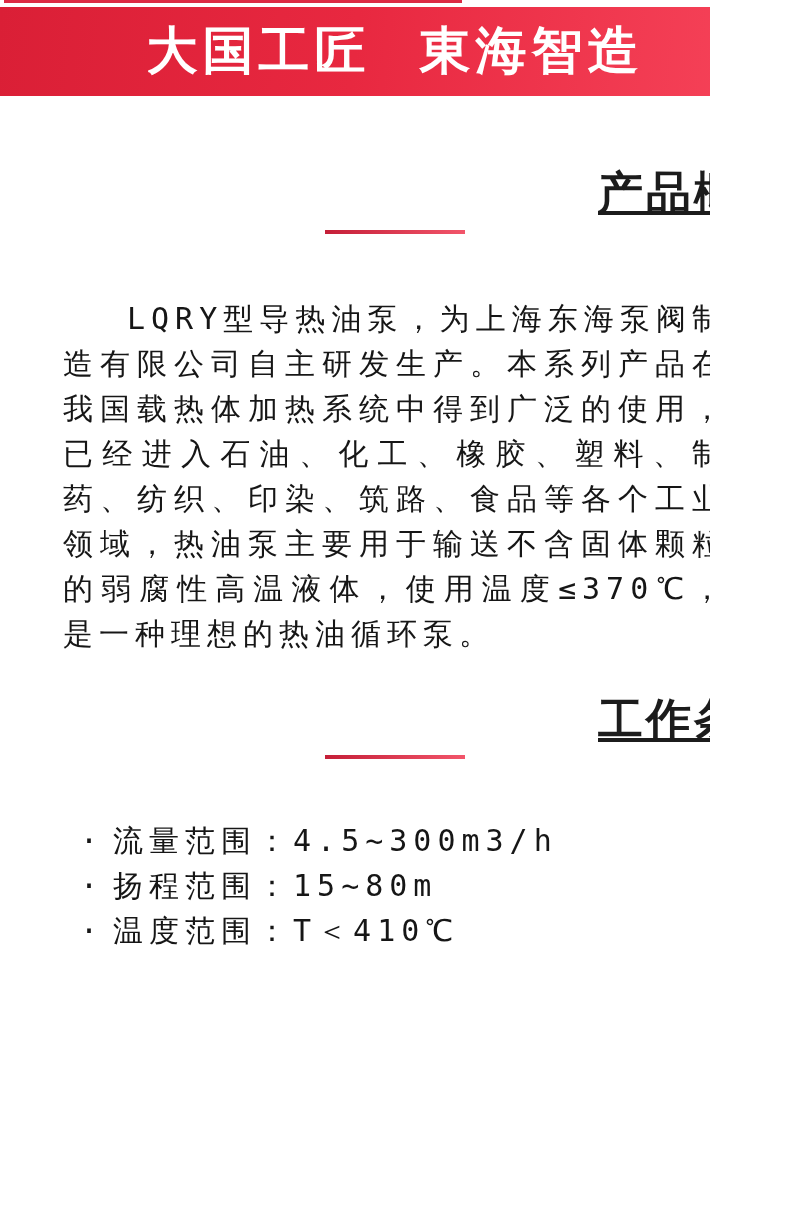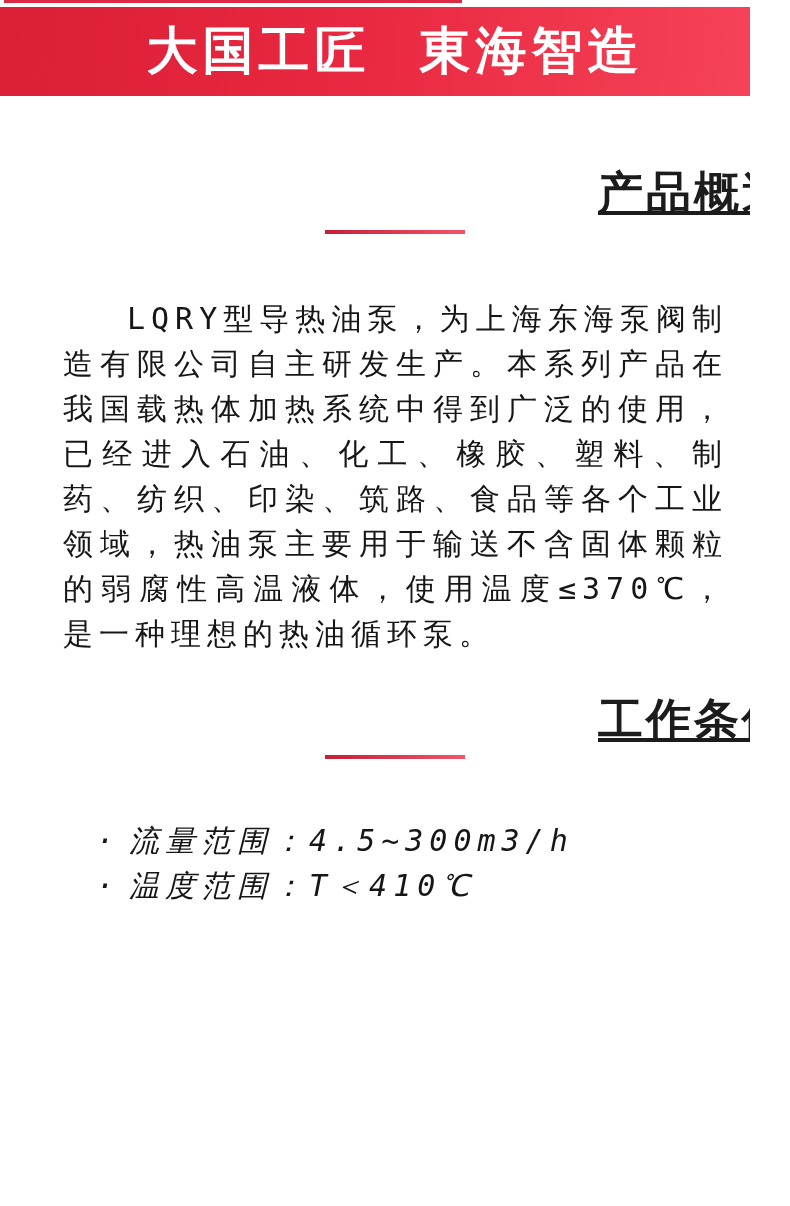--- a/index.html
+++ b/index.html
@@ -3,21 +3,20 @@
 <meta charset="utf-8">
 <style>
   html, body { margin: 0; padding: 0; background: #ffffff; }
   .page {
     position: relative;
     width: 710px;
     height: 1206px;
     background: #ffffff;
     overflow: hidden;
     font-family: "Liberation Sans", "DejaVu Sans", sans-serif;
-    padding-left: 40px;
   }
 
   
   .top-strip {
     position: absolute;
     top: 0; left: 4px;
     width: 458px; height: 3px;
     background: #dc2a44;
   }
 
@@ -74,23 +73,22 @@
     text-justify: inter-character;
   }
   .overview-paragraph {
     position: absolute;
     top: 296px; left: 63px;
     width: 665px;
     text-indent: 64px;
   }
   .wc-list {
     position: absolute;
-    top: 818px; left: 71px;
+    top: 818px; left: 55px;
     width: 665px;
-    font-style: italic;
   }
   .wc-item { text-indent: 25px; }
   .wc-item .bullet { margin-right: 9px; }
 </style>
 </head>
 <body>
 
 <div class="page">
 
   <div class="top-strip"></div>
@@ -105,17 +103,20 @@
   <div class="body-text overview-paragraph">LQRY型导热油泵，为上海东海泵阀制造有限公司自主研发生产。本系列产品在我国载热体加热系统中得到广泛的使用，已经进入石油、化工、橡胶、塑料、制药、纺织、印染、筑路、食品等各个工业领域，热油泵主要用于输送不含固体颗粒的弱腐性高温液体，使用温度≤370℃，是一种理想的热油循环泵。</div>
 
   <div class="section-title" id="wc-title">工作条件</div>
   <div class="title-underline" id="wc-underline"></div>
 
   <div class="body-text wc-list">
     <div class="wc-item">
       <span class="bullet">·</span><span>流量范围：4.5~300m3/h</span>
     </div>
     <div class="wc-item">
+      <span class="bullet">·</span><span>扬程范围：15~80m</span>
+    </div>
+    <div class="wc-item">
       <span class="bullet">·</span><span>温度范围：T＜410℃</span>
     </div>
   </div>
 
 </div>
 
 </body></html>

